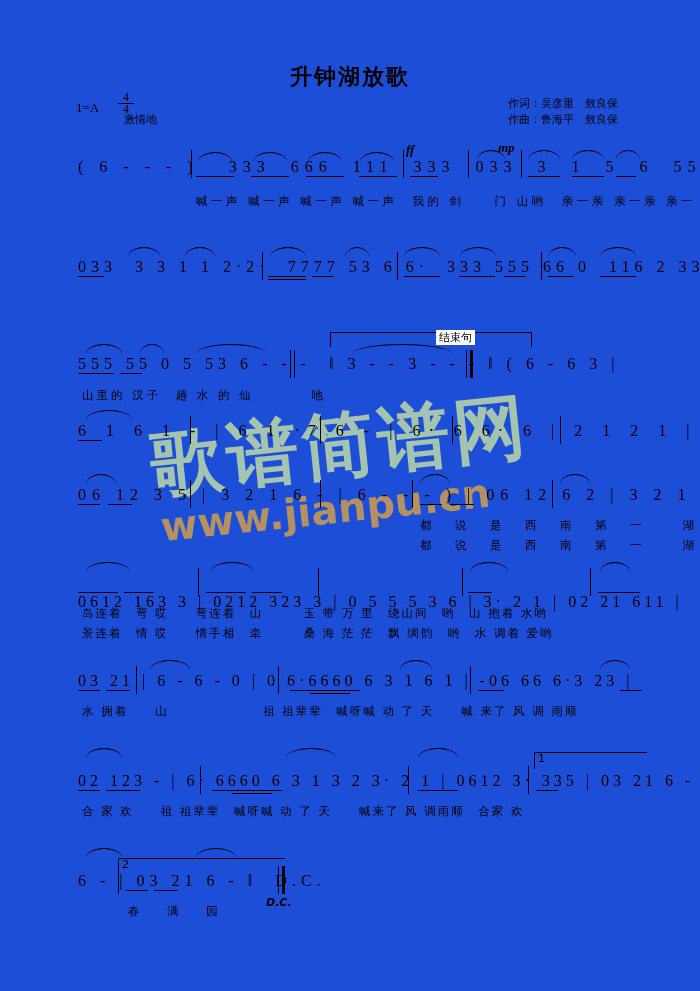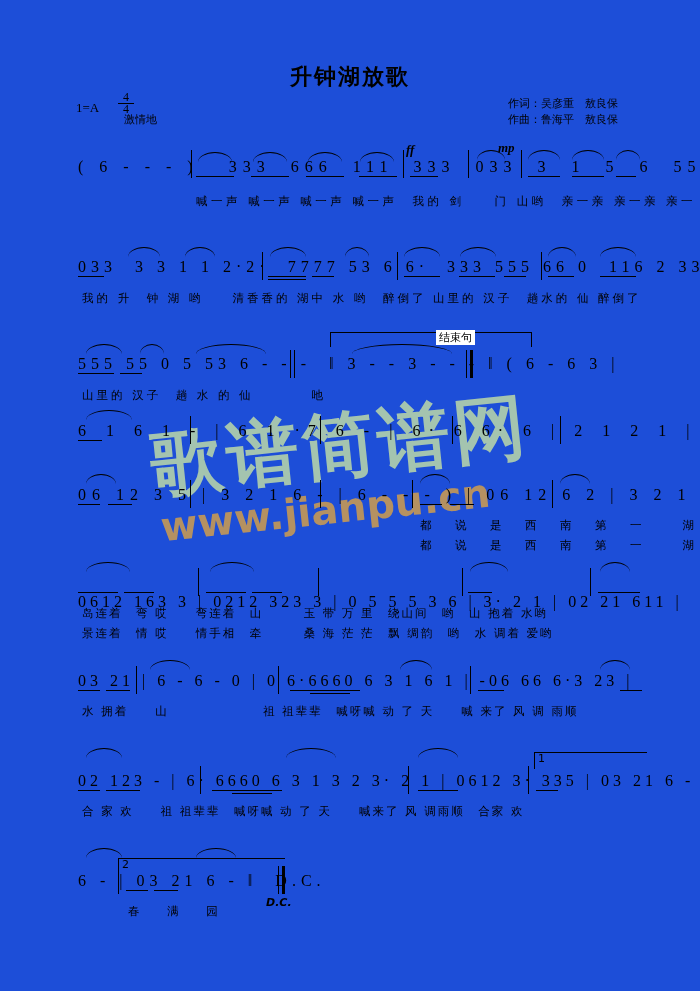--- a/index.html
+++ b/index.html
@@ -205,21 +205,20 @@
   <div class="slur" style="top:247px; left:128px; width:32px;"></div>
   <div class="slur" style="top:247px; left:185px; width:30px;"></div>
   <div class="slur" style="top:247px; left:270px; width:36px;"></div>
   <div class="slur" style="top:247px; left:345px; width:24px;"></div>
   <div class="slur" style="top:247px; left:404px; width:36px;"></div>
   <div class="slur" style="top:247px; left:460px; width:36px;"></div>
   <div class="slur" style="top:247px; left:548px; width:28px;"></div>
   <div class="slur" style="top:247px; left:600px; width:36px;"></div>
 
   <div class="note" style="top:258px; left:78px; letter-spacing:5px;">033  3 3 1 1 2·2·  7777 53 6 6·  333 555 66 0  116 2 333</div>
-  <div class="lyric" style="top:291px; left:82px; letter-spacing:3px;">我的 升　钟 湖 哟　　清香香的 湖中 水 哟　醉倒了 山里的 汉子　趟水的 仙 醉倒了</div>
 
   <div class="ul" style="top:276px; left:78px; width:26px;"></div>
   <div class="ul" style="top:276px; left:268px; width:38px;"></div>
   <div class="ul" style="top:279px; left:268px; width:38px;"></div>
   <div class="ul" style="top:276px; left:312px; width:22px;"></div>
   <div class="ul" style="top:276px; left:404px; width:36px;"></div>
   <div class="ul" style="top:276px; left:459px; width:36px;"></div>
   <div class="ul" style="top:276px; left:504px; width:22px;"></div>
   <div class="ul" style="top:276px; left:548px; width:26px;"></div>
   <div class="ul" style="top:276px; left:600px; width:36px;"></div>

